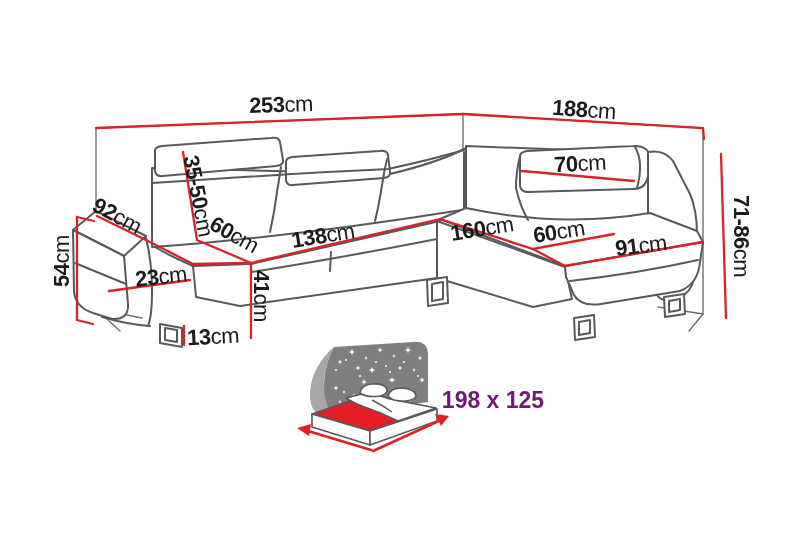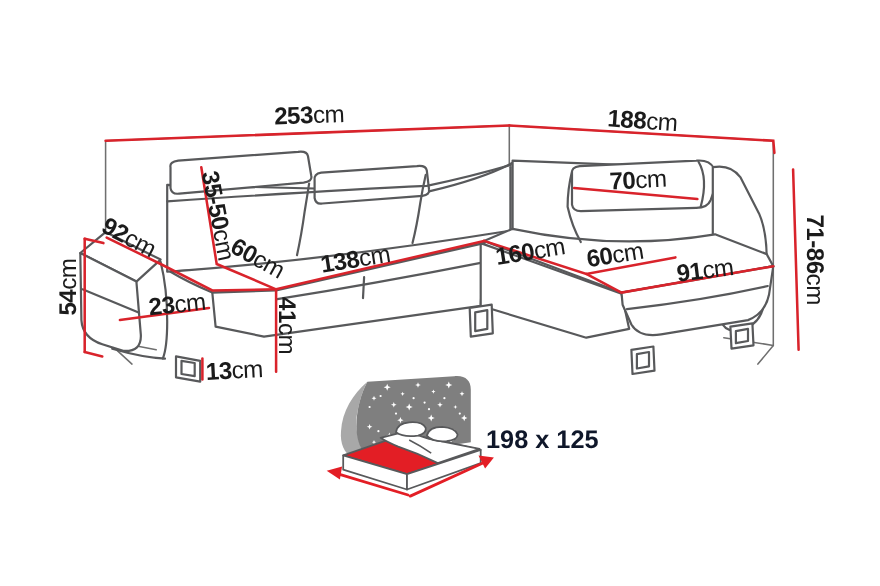--- a/index.html
+++ b/index.html
@@ -10,21 +10,21 @@
   #stage svg{position:absolute;left:0;top:0;}
   .dim{
     position:absolute;white-space:nowrap;color:#1b1b1b;
     font-size:22px;letter-spacing:-0.5px;line-height:1;
     transform:translate(-50%,-50%) rotate(var(--r,0deg));
     transform-origin:center center;
   }
   .dim b{font-weight:700;}
   .dim span{font-weight:400;}
   .bed-size{
-    position:absolute;white-space:nowrap;color:#0f172a;
+    position:absolute;white-space:nowrap;color:#701a75;
     font-size:23px;font-weight:700;letter-spacing:0px;line-height:1;
     transform:translate(-50%,-50%);
   }
 </style>
 </head>
 <body>
 
 <div id="stage">
 
   <svg width="800" height="533" viewBox="0 0 800 533">

